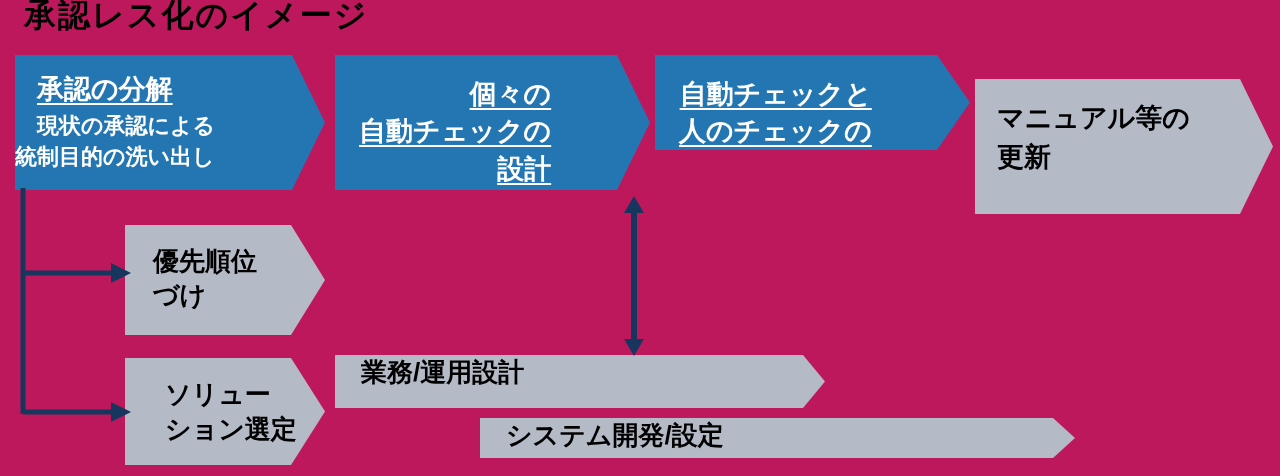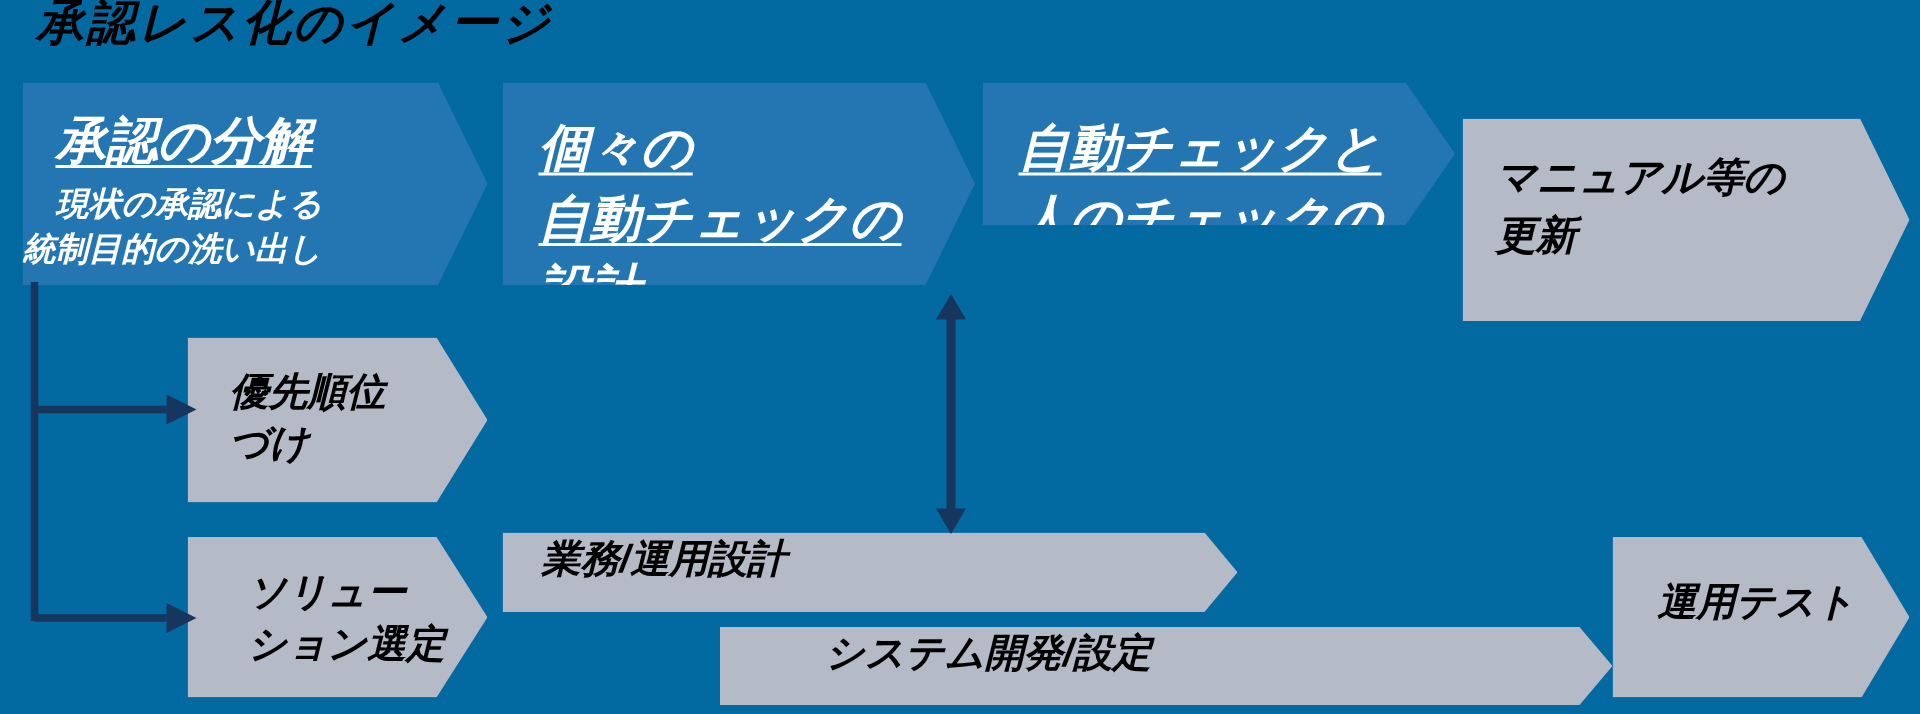--- a/index.html
+++ b/index.html
@@ -1,60 +1,61 @@
 <!DOCTYPE html>
 <html><head>
 <meta charset="utf-8">
 <style>
   html,body{margin:0;padding:0;background:#ffffff;}
   .canvas{
-    position:relative;width:1280px;height:476px;background:#0369a1;
-    overflow:hidden;font-family:"Liberation Sans","DejaVu Sans",sans-serif;font-style:italic;
+    position:relative;width:1280px;height:476px;background:#be185d;
+    overflow:hidden;font-family:"Liberation Sans","DejaVu Sans",sans-serif;
   }
   .title{
     position:absolute;left:24px;top:-6px;
     font-size:32px;font-weight:700;color:#000;letter-spacing:2px;
   }
   .chev{
     position:absolute;
     clip-path:polygon(0 0, calc(100% - var(--tip)) 0, 100% 50%, calc(100% - var(--tip)) 100%, 0 100%);
     box-sizing:border-box;
   }
   .blue{background:#2376B2;color:#ffffff;}
   .gray{background:#B4BAC6;color:#000000;}
 
   
   .step{--tip:33px;}
   #s1{left:15px;top:55px;width:310px;height:135px;}
   #s2{left:335px;top:55px;width:315px;height:135px;}
   #s3{left:655px;top:55px;width:315px;height:95px;}
   #s4{left:975px;top:55px;width:298px;height:135px;margin-top:24px;}
   .heading{
-    display:inline-block;font-weight:700;font-size:34px;line-height:1.38;
+    display:inline-block;font-weight:700;font-size:27px;line-height:1.38;
     text-decoration:underline;text-decoration-thickness:2px;text-underline-offset:5px;
     white-space:pre-line;
+    text-align:right;
   }
   #s1 .heading{margin:16px 0 3px 22px;}
   #s1 .sub{font-weight:700;font-size:22px;line-height:1.38;margin:3px 0 0 22px;white-space:pre-line;}
   #s2 .heading,#s3 .heading{margin:21px 0 0 24px;}
   .heading-plain{
     display:inline-block;font-weight:700;font-size:27px;line-height:1.45;
     white-space:pre-line;margin:20px 0 0 22px;
   }
 
   
   .branch{--tip:34px;display:flex;align-items:center;}
   #b1{left:125px;top:225px;width:200px;height:110px;padding-bottom:4px;}
   #b2{left:125px;top:358px;width:200px;height:107px;padding-left:12px;}
   .branch .label{font-weight:700;font-size:26px;line-height:1.32;margin-left:28px;white-space:pre-line;}
 
   
   .bar{--tip:22px;display:flex;}
   #t1{left:335px;top:355px;width:490px;height:53px;}
-  #t2{left:480px;top:418px;width:595px;height:52px;padding-left:44px;}
+  #t2{left:480px;top:418px;width:595px;height:40px;}
   .bar .label{font-weight:700;font-size:26px;margin-left:26px;white-space:pre-line;}
   #t3{left:1075px;top:358px;width:198px;height:107px;--tip:32px;}
   #t3 .label{font-weight:700;font-size:26px;margin:26px 0 0 30px;display:inline-block;}
 
   .connector{position:absolute;}
   #conn-left{left:16px;top:186px;}
   #conn-updown{left:617px;top:196px;}
 </style>
 </head>
 <body>
@@ -97,23 +98,20 @@
   </div>
 
   <div class="chev bar gray" id="t1">
     <span class="label">業務/運用設計</span>
   </div>
 
   <div class="chev bar gray" id="t2">
     <span class="label">システム開発/設定</span>
   </div>
 
-  <div class="chev gray" id="t3">
-    <span class="label">運用テスト</span>
-  </div>
 
   <svg class="connector" id="conn-left" width="120" height="240" viewBox="0 0 120 240">
     <line x1="7" y1="2" x2="7" y2="228" stroke-width="5" stroke="#17365D"></line>
     <line x1="7" y1="87" x2="95" y2="87" stroke-width="5" stroke="#17365D"></line>
     <polygon points="95,77 115,87 95,97" fill="#17365D"></polygon>
     <line x1="7" y1="226" x2="95" y2="226" stroke-width="5" stroke="#17365D"></line>
     <polygon points="95,216 115,226 95,236" fill="#17365D"></polygon>
   </svg>
 
   <svg class="connector" id="conn-updown" width="34" height="160" viewBox="0 0 34 160">

